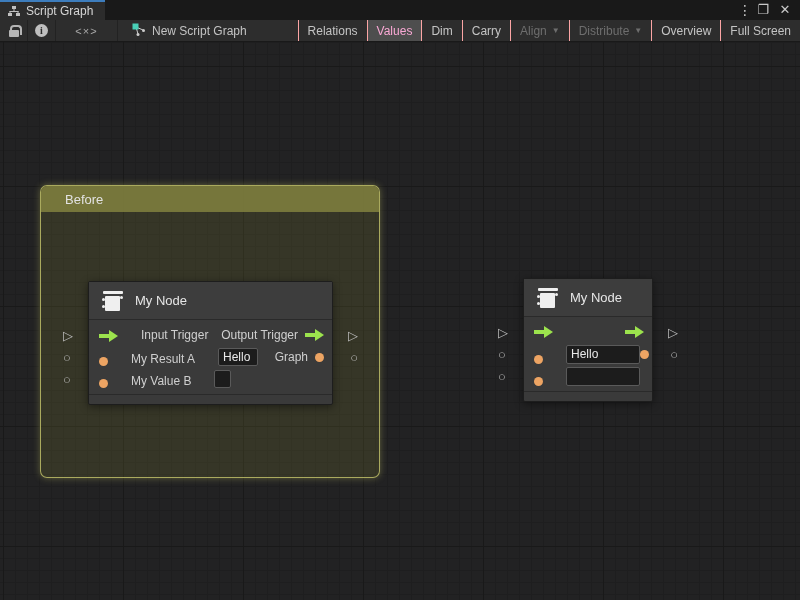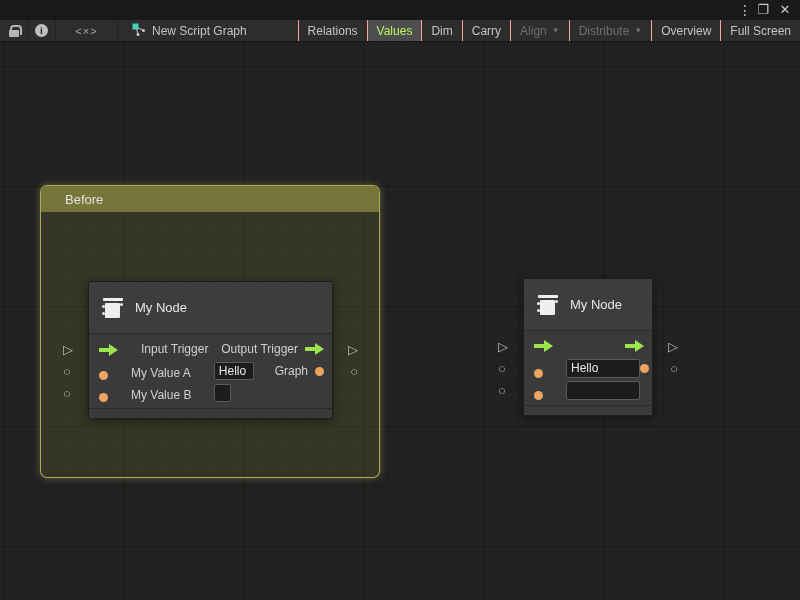--- a/index.html
+++ b/index.html
@@ -11,21 +11,21 @@
   .tab { display:flex; align-items:center; gap:6px; padding:0 12px 0 8px; background:#2c2c2c; border-top:2px solid #3d7dbd; color:#d6d6d6; font-size:12px; }
   .tab-icon svg { display:block; }
   .win-controls { margin-left:auto; display:flex; align-items:center; gap:4px; padding-right:6px; color:#c8c8c8; }
   .win-btn { width:18px; text-align:center; font-size:13px; line-height:20px; cursor:default; }
   .win-btn.menu { font-size:14px; width:12px; }
 
   
   .toolbar { position:absolute; left:0; top:20px; width:800px; height:22px; background:#2d2d2d; display:flex; align-items:stretch; border-bottom:1px solid #191919; overflow:hidden; }
   .tbtn { display:flex; align-items:center; justify-content:center; padding:0 9px; color:#c4c4c4; font-size:12px; border-right:1px solid #222; white-space:nowrap; }
   .tbtn.icon-only { width:28px; padding:0; }
-  .tbtn.active { background:#4e4e4e; color:#bef264; }
+  .tbtn.active { background:#4e4e4e; color:#f9a8d4; }
   .tbtn.disabled { color:#6e6e6e; }
   .tbtn .chev { font-size:8px; margin-left:5px; }
   .right-group { display:flex; align-items:stretch; margin-left:auto; }
   .right-group .tbtn { border-right:none; border-left:1px solid #fca5a5; }
 
   .lock-icon { position:relative; width:10px; height:12px; }
   .lock-icon::before { content:""; position:absolute; left:1px; top:0; width:8px; height:8px; border:2px solid #b5b5b5; border-bottom:none; border-radius:4px 4px 0 0; }
   .lock-icon::after { content:""; position:absolute; left:0; top:5px; width:10px; height:7px; background:#b5b5b5; border-radius:1px; }
   .info-icon { width:13px; height:13px; border-radius:50%; background:#bfbfbf; color:#2b2b2b; font-size:10px; font-weight:bold; display:flex; align-items:center; justify-content:center; font-family:"Liberation Serif",serif; }
   .code-glyph { color:#a8a8a8; font-size:11px; letter-spacing:1px; }
@@ -50,21 +50,21 @@
   
   .group { position:absolute; width:340px; height:293px; border-radius:7px; }
   .group .ghead { height:26px; border-radius:6px 6px 0 0; display:flex; align-items:center; padding-left:24px; color:#e2e2e2; font-size:13px; }
   .group-before { left:40px; top:143px; background:rgba(150,150,62,0.18); border:1px solid rgba(190,190,105,0.85); box-shadow:0 0 7px rgba(180,180,95,0.45); }
   .group-before .ghead { background:rgba(128,128,63,0.88); }
   .group-after { left:415px; top:143px; background:rgba(165,85,160,0.16); border:1px solid rgba(185,110,185,0.85); box-shadow:0 0 7px rgba(175,100,175,0.45); }
   .group-after .ghead { background:rgba(128,74,124,0.92); }
 
   
   .node { position:absolute; background:#3a3a3a; border:1px solid #1d1d1d; border-radius:2px; box-shadow:0 2px 8px rgba(0,0,0,0.45); }
-  .node-header { height:52px; display:flex; align-items:center; gap:10px; padding:0 12px; border-bottom:1px solid #2a2a2a; background:#3d3d3d; color:#e6e6e6; font-size:13px; }
+  .node-header { height:38px; display:flex; align-items:center; gap:10px; padding:0 12px; border-bottom:1px solid #2a2a2a; background:#3d3d3d; color:#e6e6e6; font-size:13px; }
   .node-body { padding:4px 0; }
   .node-footer { height:10px; border-top:1px solid #2a2a2a; }
 
   .unit-icon { position:relative; width:24px; height:24px; flex:0 0 auto; }
   .unit-icon .lid { position:absolute; left:2px; top:2px; width:20px; height:3px; background:#efefef; border-radius:1px; }
   .unit-icon .box { position:absolute; left:4px; top:7px; width:15px; height:15px; background:#efefef; border-radius:1px; }
   .unit-icon .d1,.unit-icon .d2,.unit-icon .d3 { position:absolute; width:3px; height:3px; border-radius:50%; background:#efefef; }
   .unit-icon .d1 { left:1px; top:9px; } .unit-icon .d2 { left:1px; top:16px; } .unit-icon .d3 { right:2px; top:7px; }
 
   .prow { position:relative; height:22px; display:flex; align-items:center; padding:0 8px 0 10px; color:#cfcfcf; font-size:12px; }
@@ -79,20 +79,36 @@
   .field.w38 { width:40px; }
   .field.w74 { width:74px; height:19px; }
 
   .node-before { left:88px; top:239px; width:245px; }
   .node-after  { left:523px; top:236px; width:130px; }
 </style>
 </head>
 <body>
 
 <div class="tabbar">
+  <div class="tab">
+    <span class="tab-icon">
+      <svg width="12" height="11" viewBox="0 0 12 11">
+          <g fill="#c0c0c0">
+            <rect x="4" y="0" width="4" height="3"></rect>
+            <rect x="0" y="7" width="4" height="3"></rect>
+            <rect x="8" y="7" width="4" height="3"></rect>
+            <rect x="5.5" y="3" width="1" height="2"></rect>
+            <rect x="1.5" y="5" width="9" height="1"></rect>
+            <rect x="1.5" y="5" width="1" height="2"></rect>
+            <rect x="9.5" y="5" width="1" height="2"></rect>
+          </g>
+        </svg>
+    </span>
+    <span>Script Graph</span>
+  </div>
   <div class="win-controls">
     <span class="win-btn menu">⋮</span>
     <span class="win-btn">❐</span>
     <span class="win-btn">✕</span>
   </div>
 </div>
 
 <div class="toolbar">
   <div class="tbtn icon-only">
     <span class="lock-icon"></span>
@@ -187,21 +203,21 @@
                 <polygon points="10,0 19,6 10,12" fill="#9ce34d"></polygon>
               </svg>
             </span>
         </span>
         <span class="outer r">▷</span>
       </div>
       <div class="prow">
         <span class="outer l">○</span>
         <span class="pleft">
           <span class="dot"></span>
-          <span>My Value A</span>
+          <span>My Result A</span>
           <input class="field w38" value="Hello" style="">
         </span>
         <span class="pright">
           <span>Graph</span>
           <span class="dot"></span>
         </span>
         <span class="outer r">○</span>
       </div>
       <div class="prow">
         <span class="outer l">○</span>

